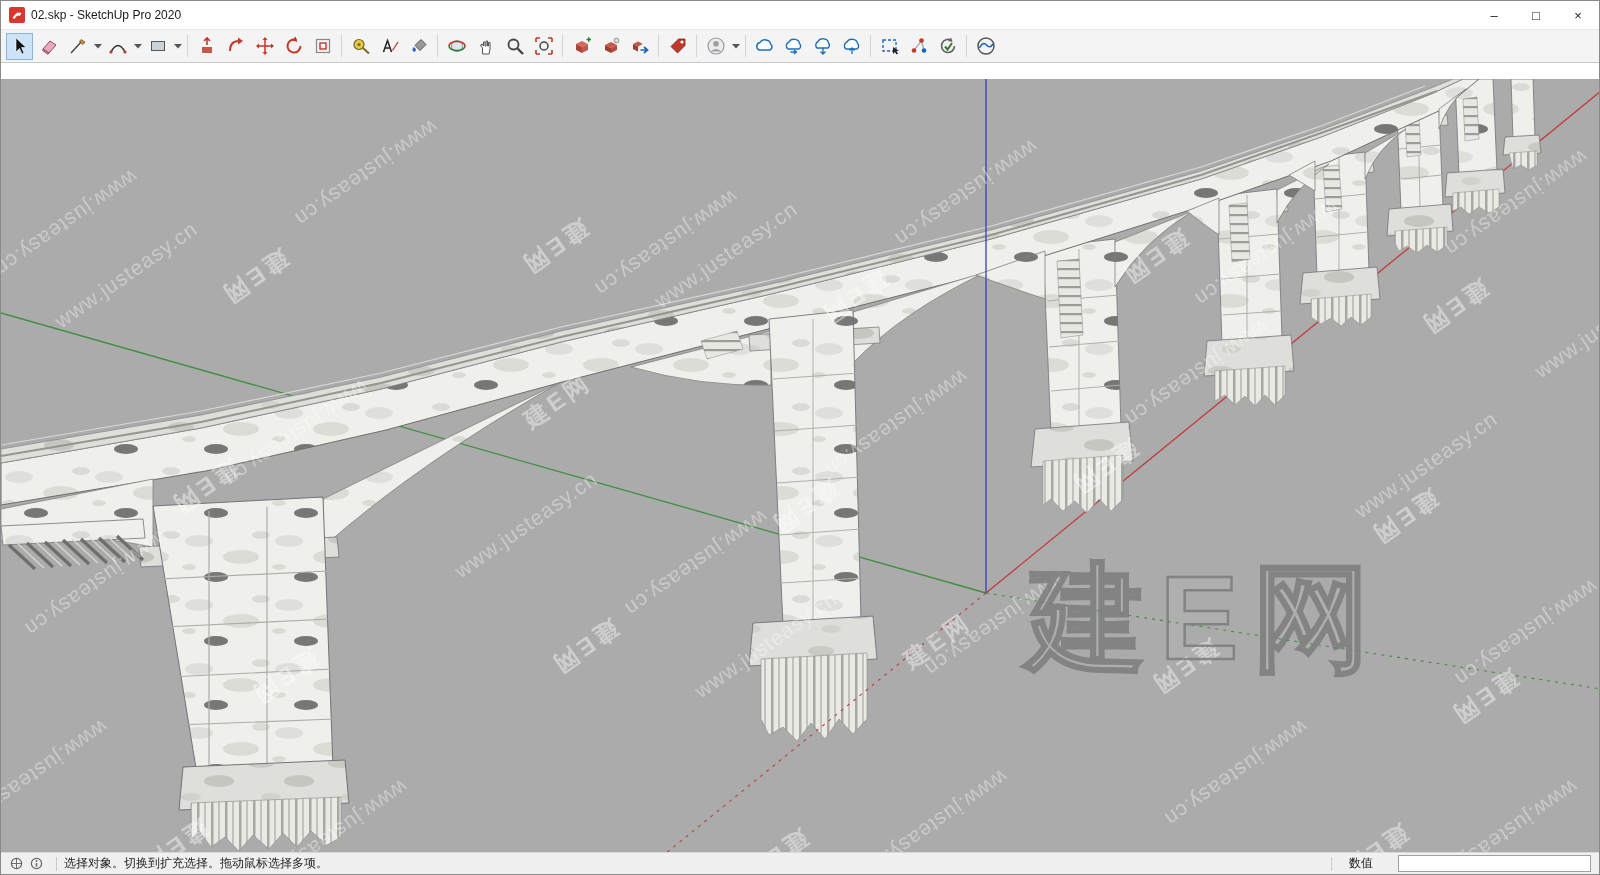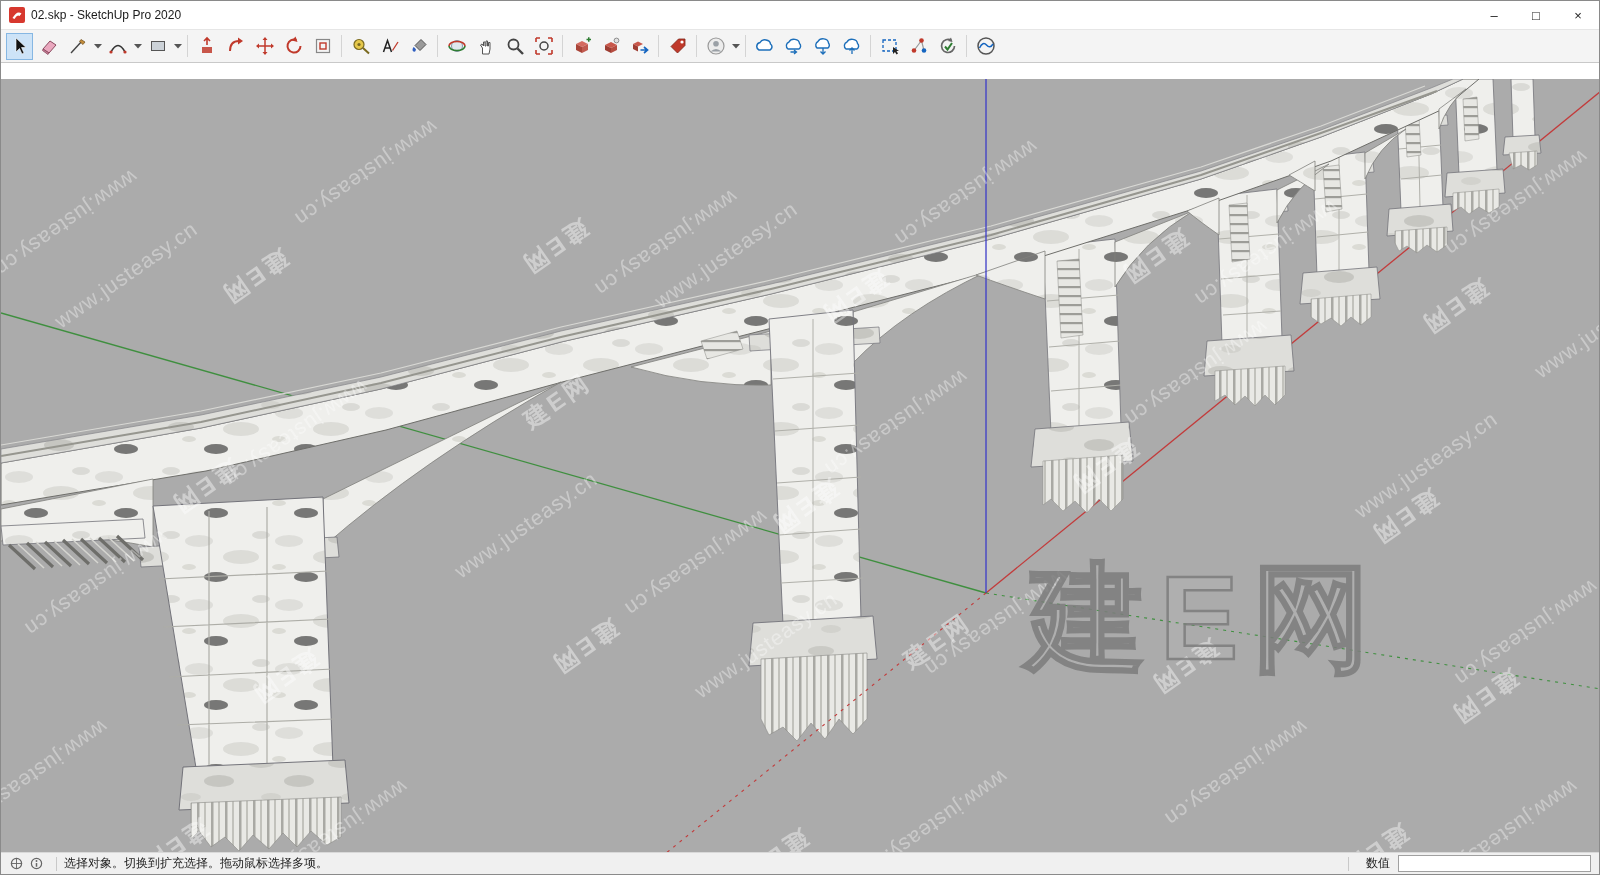--- a/index.html
+++ b/index.html
@@ -34,21 +34,21 @@
     font-size:118px;font-weight:bold;letter-spacing:14px;opacity:.85;}
   
   .statusbar{position:absolute;bottom:0;left:0;width:100%;height:22px;background:#f0f0f0;
     border-top:1px solid #d9d9d9;display:flex;align-items:center;font-size:12px;color:#222;
     box-sizing:border-box;padding:0 8px;}
   .sb-icon{width:15px;height:15px;display:flex;align-items:center;justify-content:center;
     background:transparent;border:none;padding:0;margin-right:5px;}
   .sb-sep{width:1px;height:14px;background:#c9c9c9;margin:0 7px;}
   .sb-msg{white-space:nowrap;}
   .sb-spacer{flex:1;}
-  .value-label{margin:0 8px 0 10px;}
+  .value-label{margin:0 25px 0 10px;}
   .value-input{width:185px;height:15px;border:1px solid #a0a0a0;background:#fff;
     font-size:11px;padding:0 3px;}
 </style>
 </head>
 <body>
 
 <div class="window">
 
   <div class="titlebar">
     <svg class="app-icon" viewBox="0 0 16 16">

